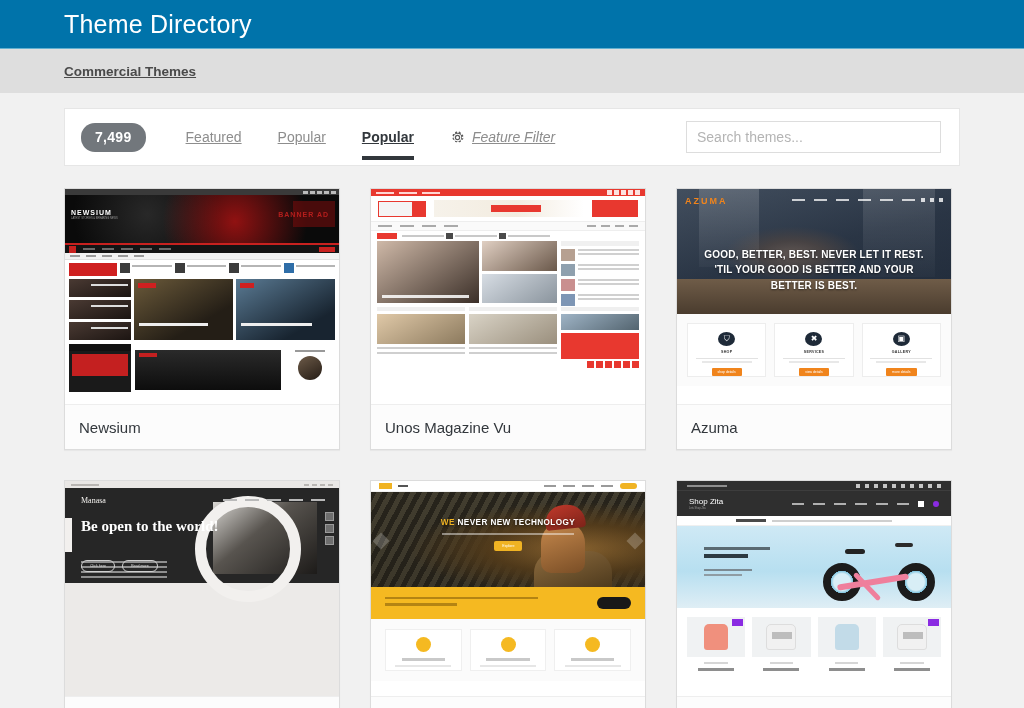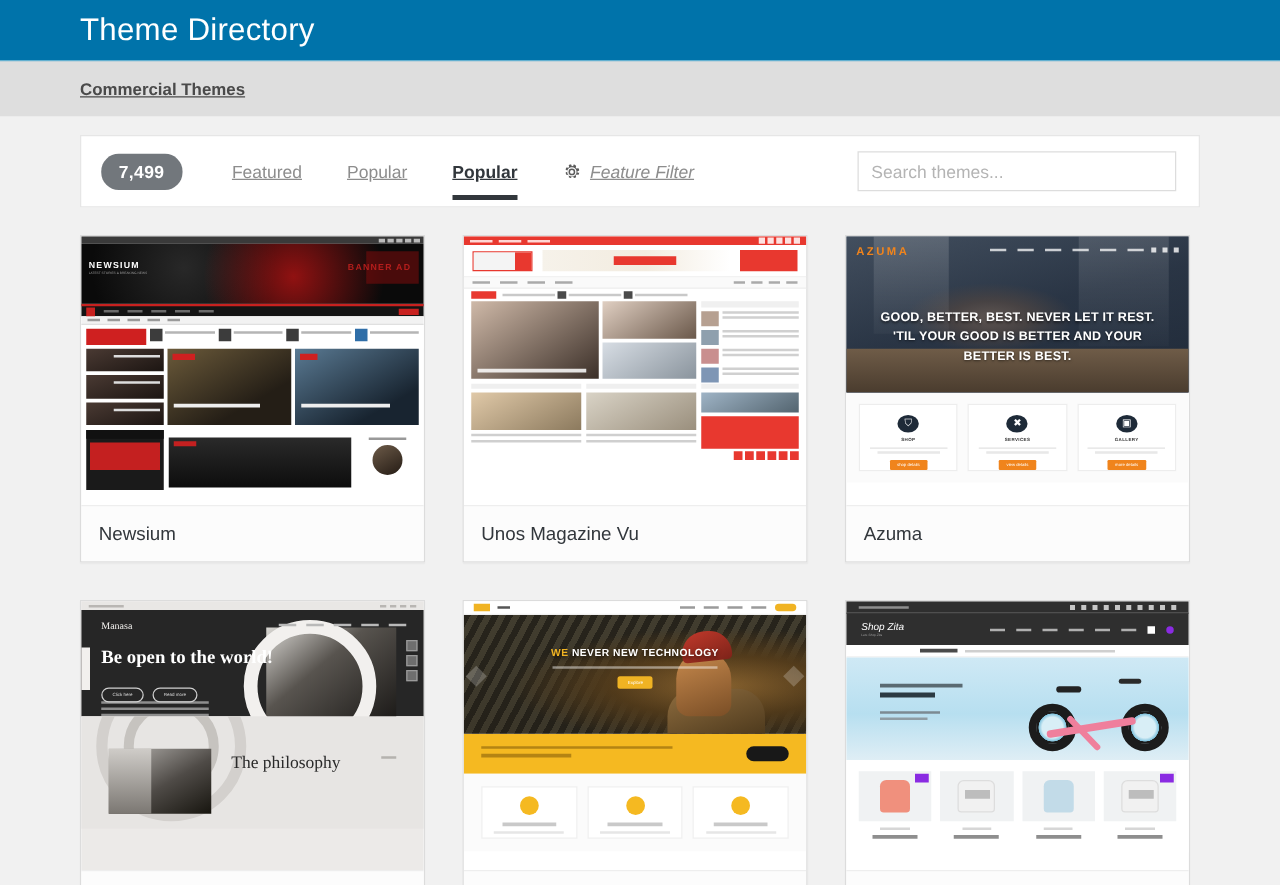--- a/index.html
+++ b/index.html
@@ -250,21 +250,21 @@
   .az-card .txt { width:80%; height:2px; background:#e2e2e2; margin-top:4px;}
   .az-card .txt2 { width:65%; height:2px; background:#e8e8e8; margin-top:2px;}
   .az-btn { margin-top:5px; background:#f0841c; color:#fff; font-size:3.4px; padding:2px 6px; border-radius:1px;}
 
   
   .mn { width:100%;height:100%; background:#eceae8;}
   .mn-bar { height:7px; background:#e9e7e5; display:flex; align-items:center; gap:4px; padding:0 6px;}
   .mn-bar i { width:28px;height:2px;background:#b9b6b3;display:block;}
   .mn-bar .r { margin-left:auto; display:flex; gap:3px;}
   .mn-bar .r i { width:5px;height:2px;}
-  .mn-hero { height:85px; background:#262626; position:relative; }
+  .mn-hero { height:95px; background:#262626; position:relative; }
   .mn-logo { position:absolute; left:16px; top:8px; color:#f3f1ee; font-size:8px; font-family:"Liberation Serif", serif;}
   .mn-nav { position:absolute; right:14px; top:11px; display:flex; gap:8px; }
   .mn-nav i { display:block;width:14px;height:2px;background:#b9b9b9;}
   .mn-h1 { position:absolute; left:16px; top:30px; color:#fff; font-family:"Liberation Serif", serif;
     font-size:15px; line-height:1.12; font-weight:bold;}
   .mn-p { position:absolute; left:16px; top:73px; width:86px;}
   .mn-p u { display:block;height:2px;background:#8e8e8e;margin-bottom:3px;text-decoration:none;}
   .mn-btns { position:absolute; left:16px; bottom:11px; display:flex; gap:7px;}
   .mn-btns span { border:1px solid #cfcfcf; color:#ddd; font-size:3.6px; padding:3px 8px; border-radius:8px;}
   .mn-photo { position:absolute; right:22px; top:14px; width:104px; height:72px;
@@ -324,21 +324,21 @@
   .bc-feat .lb { width:58%;height:2.5px;background:#c9c9c9;margin-top:6px;}
   .bc-feat .ln { width:75%;height:2px;background:#e6e6e6;margin-top:4px;}
 
   
   .sz { width:100%;height:100%; background:#fff;}
   .sz-top { height:9px; background:#2f2f2f; display:flex; align-items:center; padding:0 10px;}
   .sz-top u { width:40px;height:2px;background:#8e8e8e;display:block;text-decoration:none;}
   .sz-top .r { margin-left:auto; display:flex; gap:5px;}
   .sz-top .r i { width:4px;height:4px;background:#c6c6c6;display:block;}
   .sz-head { height:26px; background:#2f2f2f; display:flex; align-items:center; padding:0 12px; border-top:1px solid #3d3d3d;}
-  .sz-logo { color:#fff; font-size:8px;font-style:italic;}
+  .sz-logo { color:#fff; font-size:8px;}
   .sz-logo small { display:block; color:#9b9b9b; font-size:2.6px; margin-top:1px;}
   .sz-nav { margin-left:auto; display:flex; gap:9px; align-items:center;}
   .sz-nav i { width:12px;height:2px;background:#b0b0b0;display:block;}
   .sz-nav .cart { width:6px;height:6px;background:#fff;display:block;}
   .sz-nav .dot { width:6px;height:6px;border-radius:50%;background:#8a2be2;display:block;}
   .sz-cats { height:10px; background:#fff; display:flex; align-items:center; justify-content:center; gap:6px; border-bottom:1px solid #f0f0f0;}
   .sz-cats b { width:30px;height:2.5px;background:#4a4a4a;display:block;}
   .sz-cats u { width:120px;height:2px;background:#cfcfcf;display:block;text-decoration:none;}
   .sz-hero { height:82px; position:relative; background:linear-gradient(180deg,#cfe9f5 0%, #b7dff0 55%, #dfeef5 100%); overflow:hidden;}
   .sz-hero .t1 { position:absolute; left:10%; top:26%; width:66px; height:3px; background:#5a6a72;}
@@ -689,26 +689,20 @@
                 <u></u>
                 <u></u>
                 <u></u>
                 <u></u>
               </div>
             <div class="mn-btns">
               <span>Click here</span>
               <span>Read more</span>
             </div>
           </div>
-          <div class="mn-low">
-            <div class="mn-rings"></div>
-            <div class="mn-img"></div>
-            <div class="mn-tiny"></div>
-            <div class="mn-ph">The philosophy</div>
-          </div>
         </div>
       </div>
       <div class="card-title">Manasa</div>
     </div>
 
     <div class="theme-card">
       <div class="screenshot">
         <div class="bc">
           <div class="bc-head">
             <div class="lg"></div>

